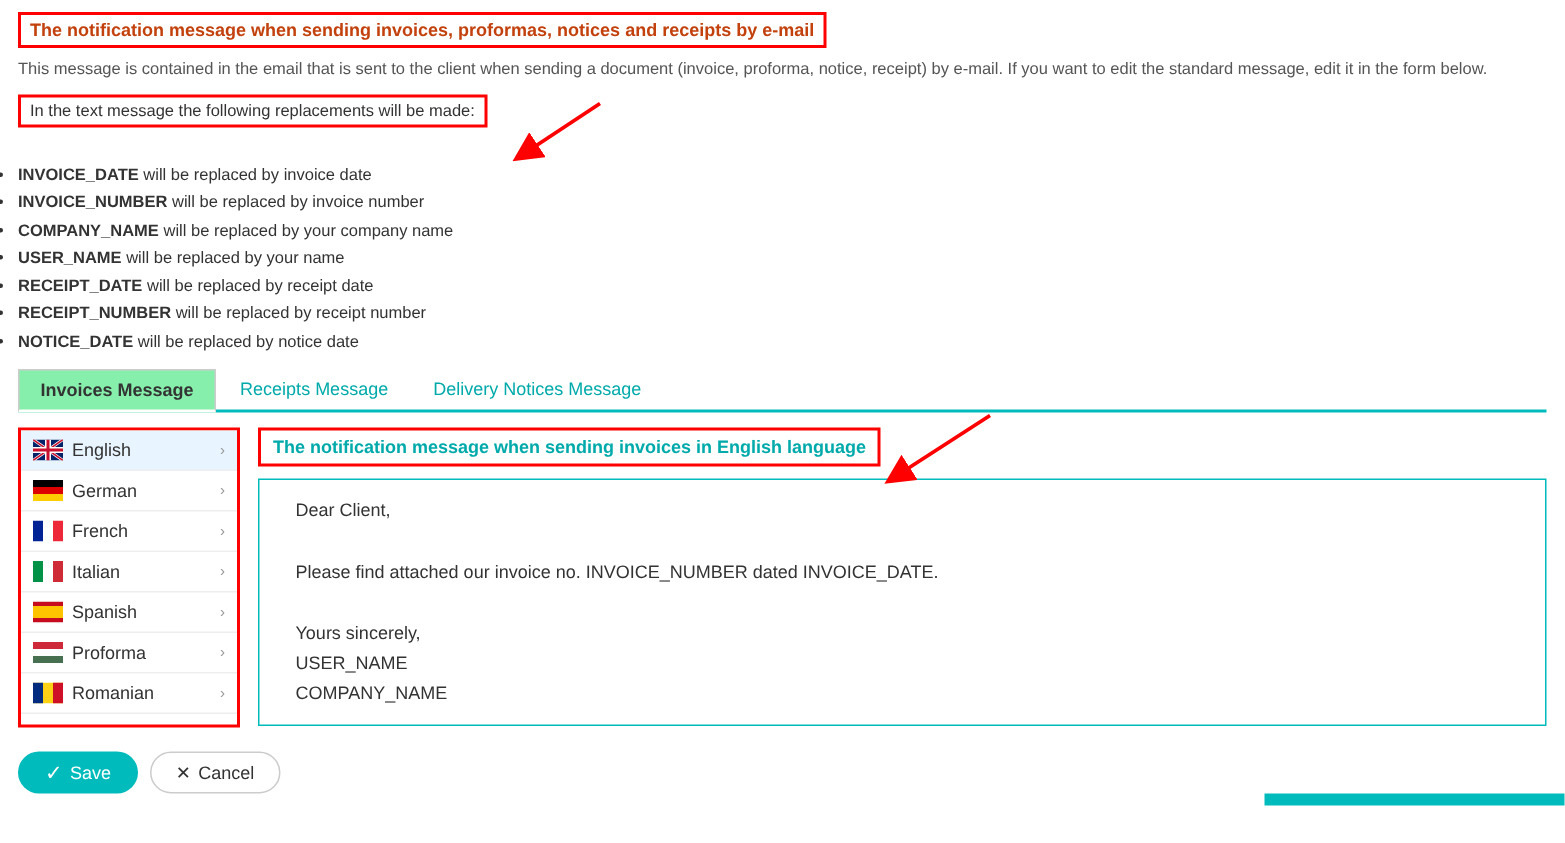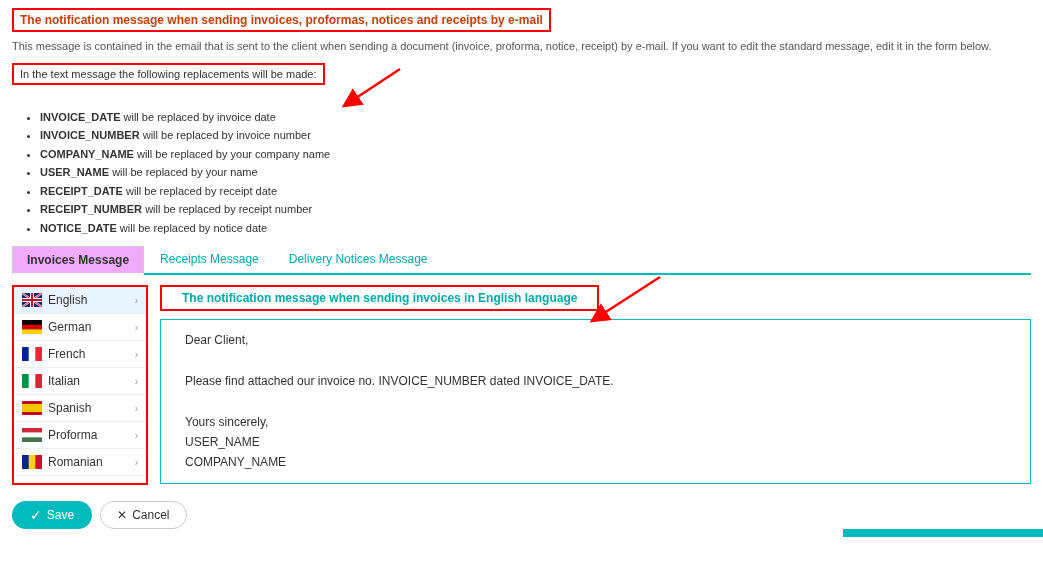--- a/index.html
+++ b/index.html
@@ -32,21 +32,20 @@
     }
     .replacements-box {
       border: 2px solid red;
       display: inline-block;
       padding: 3px 6px;
       font-size: 11px;
       margin-bottom: 24px;
       color: #333;
     }
     .bullet-list {
-      margin-left: 28px;
       margin-bottom: 10px;
     }
     .bullet-list li {
       font-size: 11px;
       margin-bottom: 2px;
       line-height: 1.5;
     }
     .bullet-list li strong {
       font-weight: bold;
     }
@@ -60,42 +59,42 @@
       padding: 6px 14px;
       font-size: 12px;
       cursor: pointer;
       border: 1px solid #ccc;
       border-bottom: none;
       background: #f9f9f9;
       color: #333;
       margin-right: 2px;
     }
     .tab-item.active {
-      background: #f0abfc;
+      background: #86efac;
       border-bottom: 2px solid #fff;
       font-weight: bold;
       color: #333;
       margin-bottom: -2px;
     }
     .tab-item.link-style {
       background: none;
       border: none;
       color: #0aa;
       font-size: 12px;
       cursor: pointer;
     }
     
     .content-area {
       display: flex;
       gap: 0;
     }
     
     .lang-sidebar {
       border: 2px solid red;
-      width: 136px;
+      width: 148px;
       min-height: 200px;
       flex-shrink: 0;
     }
     .lang-item {
       display: flex;
       align-items: center;
       padding: 6px 8px;
       cursor: pointer;
       border-bottom: 1px solid #eee;
       font-size: 12px;
@@ -119,21 +118,21 @@
       font-size: 10px;
       color: #999;
     }
     
     .message-panel {
       flex: 1;
       margin-left: 12px;
     }
     .message-title {
       border: 2px solid red;
-      padding: 4px 20px;
+      padding: 4px 8px;
       font-size: 12px;
       font-weight: bold;
       color: #0aa;
       display: inline-block;
       margin-bottom: 8px;
     }
     .message-body {
       border: 1px solid #0bb;
       padding: 10px 24px;
       min-height: 140px;

